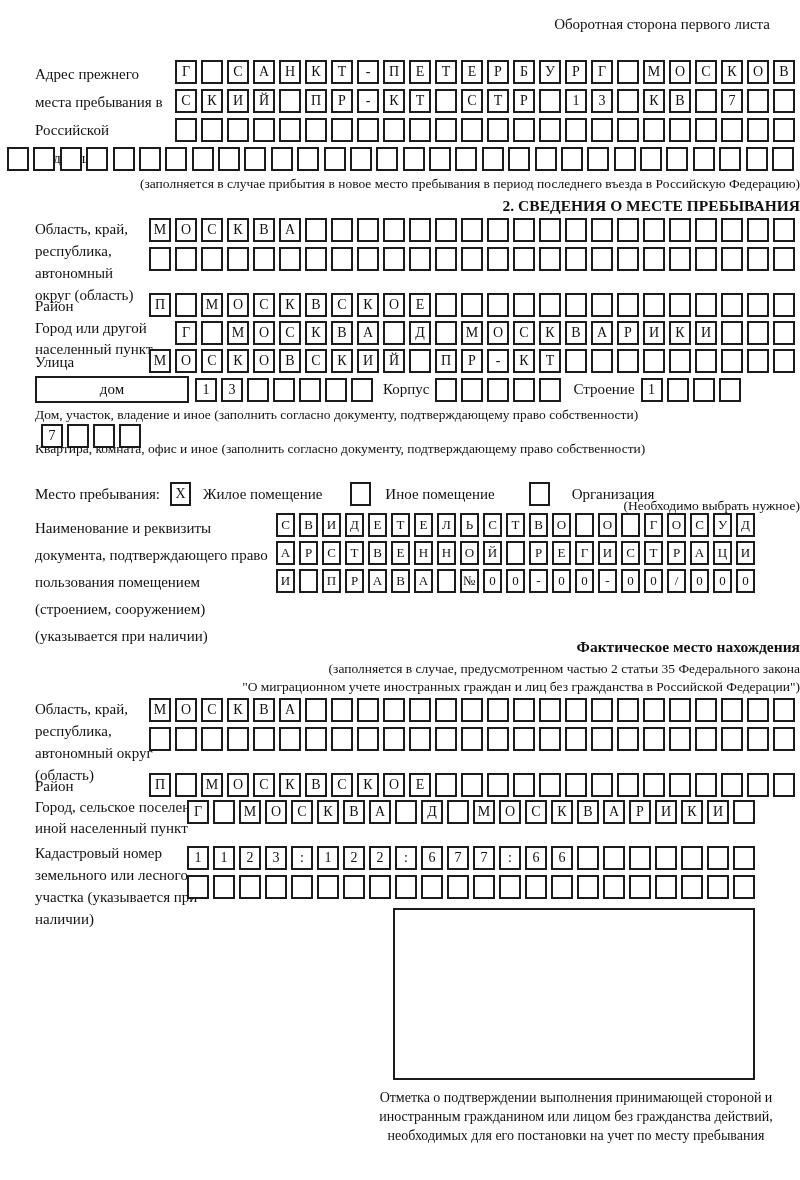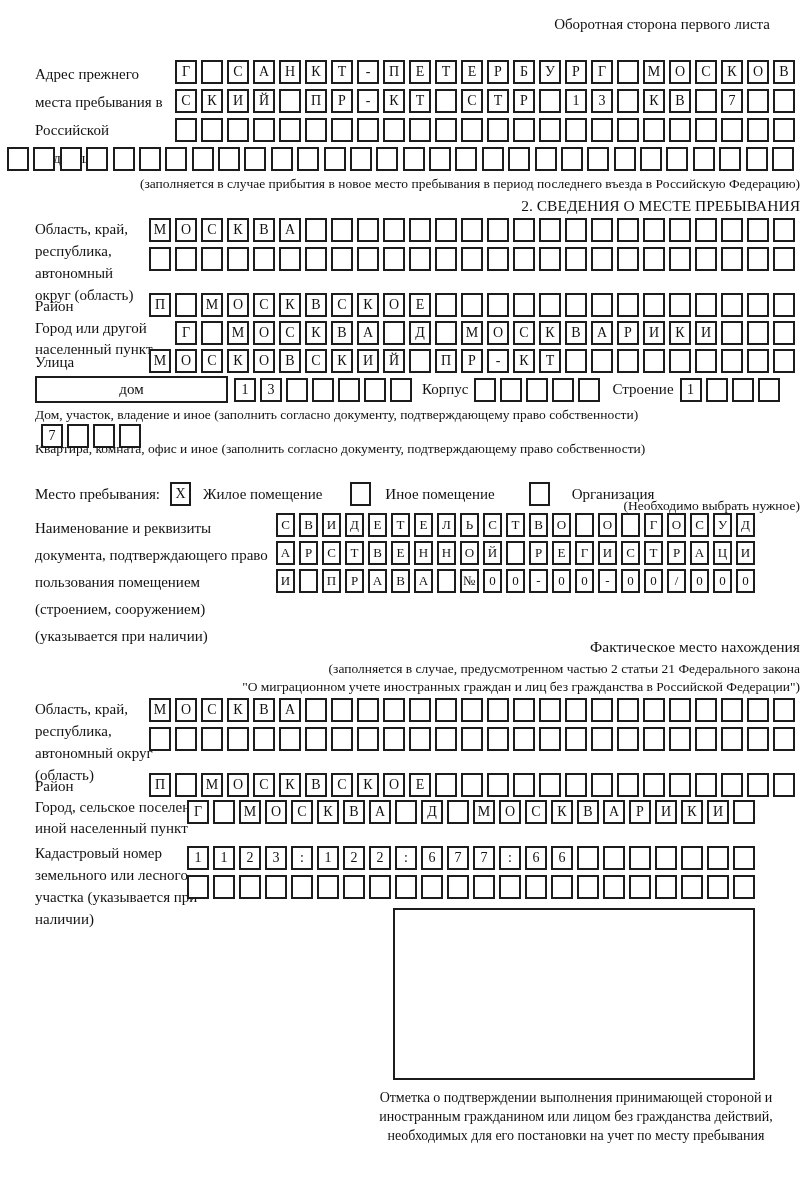--- a/index.html
+++ b/index.html
@@ -6,21 +6,21 @@
   .page{position:relative;width:800px;height:1180px;background:#fff;color:#111;
         font-family:"Liberation Serif",serif;font-size:15px;overflow:hidden;}
   .abs{position:absolute;}
   .lbl{line-height:22px;}
   .cells{display:flex;gap:4px;}
   .cell{flex:none;box-sizing:border-box;width:22px;height:24px;border:2px solid #1c1c1c;
         display:flex;align-items:center;justify-content:center;font-size:14px;background:#fff;}
   .cells.small .cell{width:19px;height:24px;font-size:13px;}
   .caption{font-size:13.5px;color:#111;}
   .center{left:0;right:0;text-align:right;}
-  .sect-title{font-weight:normal;font-size:15.5px;}
+  .sect-title{font-weight:bold;font-size:15.5px;}
   .widebox{box-sizing:border-box;border:2px solid #1c1c1c;height:27px;display:flex;
            align-items:center;justify-content:center;font-size:15px;flex:none;}
   .inlinerow{display:flex;align-items:center;}
   .cb{flex:none;box-sizing:border-box;width:21px;height:24px;border:2px solid #1c1c1c;
       display:flex;align-items:center;justify-content:center;font-size:14px;}
   .stamp-box{box-sizing:border-box;border:2px solid #1c1c1c;background:#fff;}
 </style>
 </head>
 <body>
 
@@ -279,21 +279,21 @@
       <span class="cell"></span>
       <span class="cell"></span>
       <span class="cell"></span>
       <span class="cell"></span>
       <span class="cell"></span>
       <span class="cell"></span>
       <span class="cell"></span>
     </div>
 
   <div class="abs inlinerow" style="top:376px;left:35px;">
-    <div class="widebox" style="width:193px;">дом</div>
+    <div class="widebox" style="width:154px;">дом</div>
     <div class="cells" style="margin-left:6px;">
         <span class="cell">1</span>
         <span class="cell">3</span>
         <span class="cell"></span>
         <span class="cell"></span>
         <span class="cell"></span>
         <span class="cell"></span>
         <span class="cell"></span>
       </div>
     <span style="margin:0 6px 0 10px;">Корпус</span>
@@ -400,21 +400,21 @@
       <span class="cell">-</span>
       <span class="cell">0</span>
       <span class="cell">0</span>
       <span class="cell">/</span>
       <span class="cell">0</span>
       <span class="cell">0</span>
       <span class="cell">0</span>
     </div>
 
   <div class="abs sect-title center" style="top:638px;">Фактическое место нахождения</div>
-  <div class="abs caption center" style="top:661px;">(заполняется в случае, предусмотренном частью 2 статьи 21 Федерального закона</div>
+  <div class="abs caption center" style="top:661px;">(заполняется в случае, предусмотренном частью 2 статьи 35 Федерального закона</div>
   <div class="abs caption center" style="top:679px;">"О миграционном учете иностранных граждан и лиц без гражданства в Российской Федерации")</div>
 
   <div class="abs lbl" style="top:698px;left:35px;width:150px;">Область, край, республика, автономный округ (область)</div>
   <div class="abs cells" style="top:698px;right:5px;">
       <span class="cell">М</span>
       <span class="cell">О</span>
       <span class="cell">С</span>
       <span class="cell">К</span>
       <span class="cell">В</span>
       <span class="cell">А</span>

